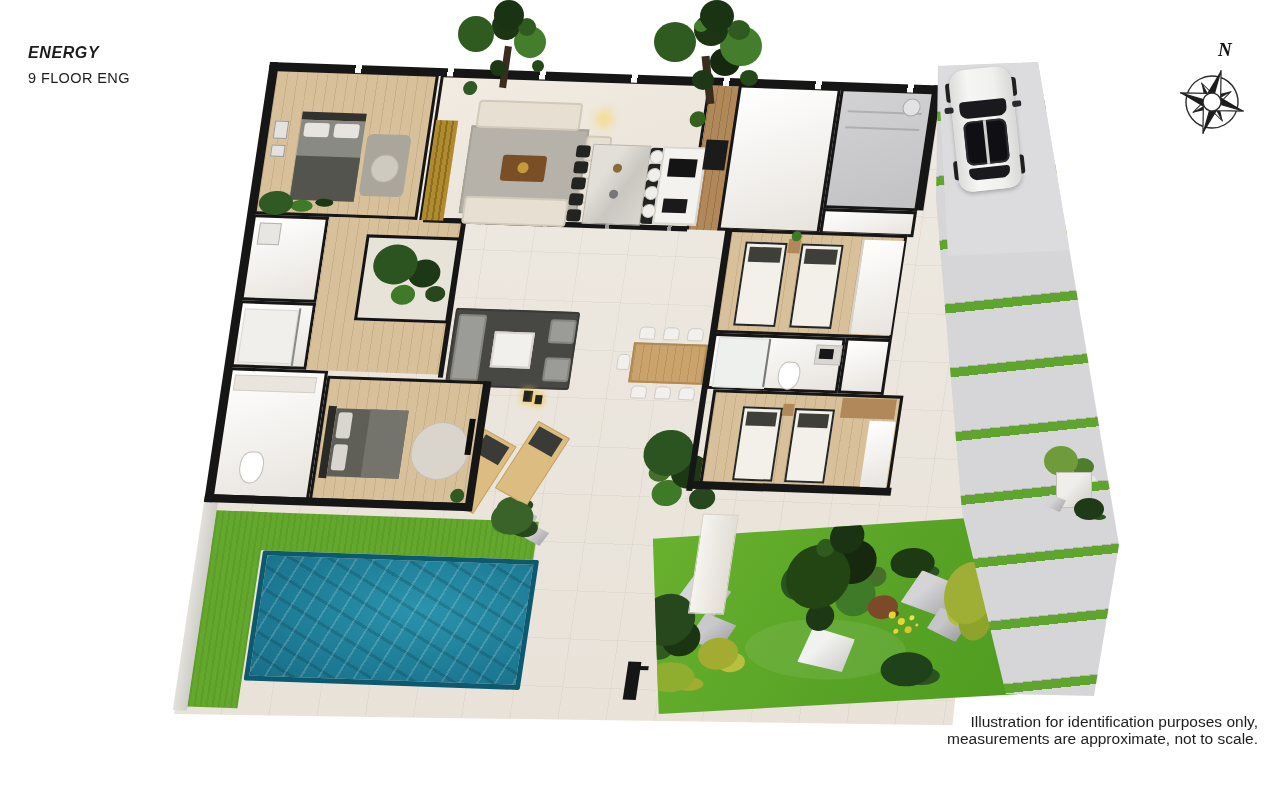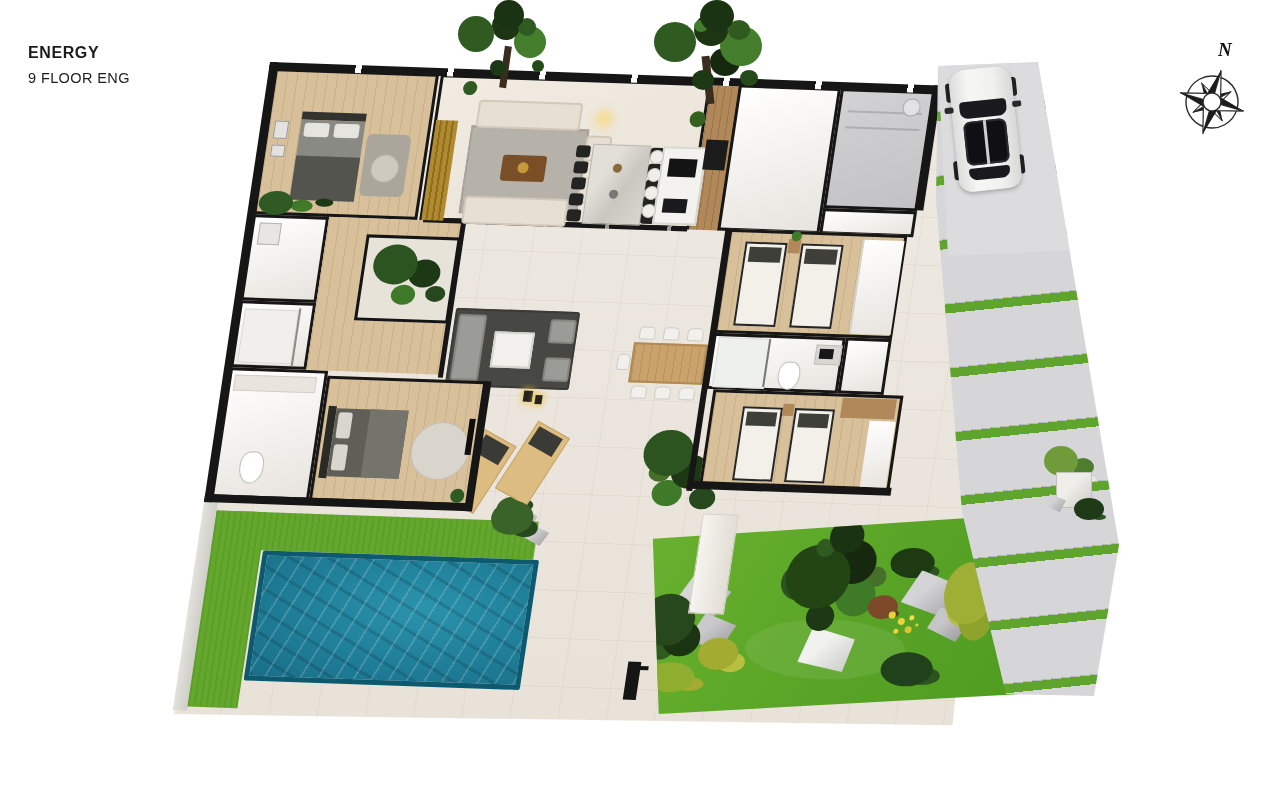--- a/index.html
+++ b/index.html
@@ -26,21 +26,21 @@
     transform:matrix(1,0.035,-0.15,1,270,62);z-index:1;}
   .deck{position:absolute;left:0;top:0;width:800px;height:660px;
     clip-path:polygon(0px 0px,676px 0px,700px 150px,768px 448px,778px 636px,2px 652px);
     background:
       repeating-linear-gradient(90deg, rgba(130,115,95,0.08) 0 1px, rgba(0,0,0,0) 1px 48px),
       repeating-linear-gradient(0deg, rgba(130,115,95,0.08) 0 1px, rgba(0,0,0,0) 1px 48px),
       linear-gradient(180deg,#eee9e1,#e8e2d9);}
   .wood{background:repeating-linear-gradient(90deg, rgba(125,85,45,0.15) 0 1px, rgba(0,0,0,0) 1px 10px),var(--wood-floor);}
   .whitefl{background:linear-gradient(160deg,#ffffff, #efece8 70%, #e7e3de);}
   .grassy{background:repeating-linear-gradient(90deg, rgba(0,0,0,0.06) 0 2px, rgba(0,0,0,0) 2px 6px),var(--grass);}
-  .title{position:absolute;left:28px;top:44px;font-size:16px;font-weight:bold;letter-spacing:0.6px;}
+  .title{position:absolute;left:28px;top:44px;font-size:16px;font-weight:bold;letter-spacing:0.6px;font-style:italic;}
   .subtitle{position:absolute;left:28px;top:70px;font-size:14.5px;letter-spacing:0.4px;}
   .disclaimer{position:absolute;right:22px;top:714px;width:420px;text-align:right;
     font-size:15.5px;line-height:1.08;color:#1d1d1d;}
   .walkway{position:absolute;left:928px;top:58px;width:200px;height:645px;z-index:2;
     clip-path:polygon(10px 8px,110px 4px,191px 487px,166px 638px,78px 636px,34px 454px,8px 142px);
     background:repeating-linear-gradient(174deg, var(--paver) 0 54px, #b9b9bb 54px 55px, var(--stripe-green) 55px 64px);}
   .drivetop{position:absolute;left:0;top:0;width:200px;height:260px;
     clip-path:polygon(10px 8px,110px 4px,142px 192px,20px 198px);background:var(--driveway);}
   .car{position:absolute;left:940px;top:62px;width:92px;height:140px;transform:rotate(-6deg);z-index:3;}
   .tree{position:absolute;z-index:5;}
@@ -306,14 +306,18 @@
       <use href="#ptS" transform="rotate(315)"></use>
       <use href="#ptL"></use>
       <use href="#ptL" transform="rotate(90)"></use>
       <use href="#ptL" transform="rotate(180)"></use>
       <use href="#ptL" transform="rotate(270)"></use>
       <circle r="9" fill="#ffffff" stroke="#2b2b2b" stroke-width="1.4"></circle>
     </g>
     <text x="44" y="18" font-size="19" font-weight="bold" font-style="italic" fill="#111" font-family="Liberation Serif, serif">N</text>
   </svg>
 
+  <div class="disclaimer">
+    <div>Illustration for identification purposes only,</div>
+    <div>measurements are approximate, not to scale.</div>
+  </div>
 
 </div>
 
 </body></html>

